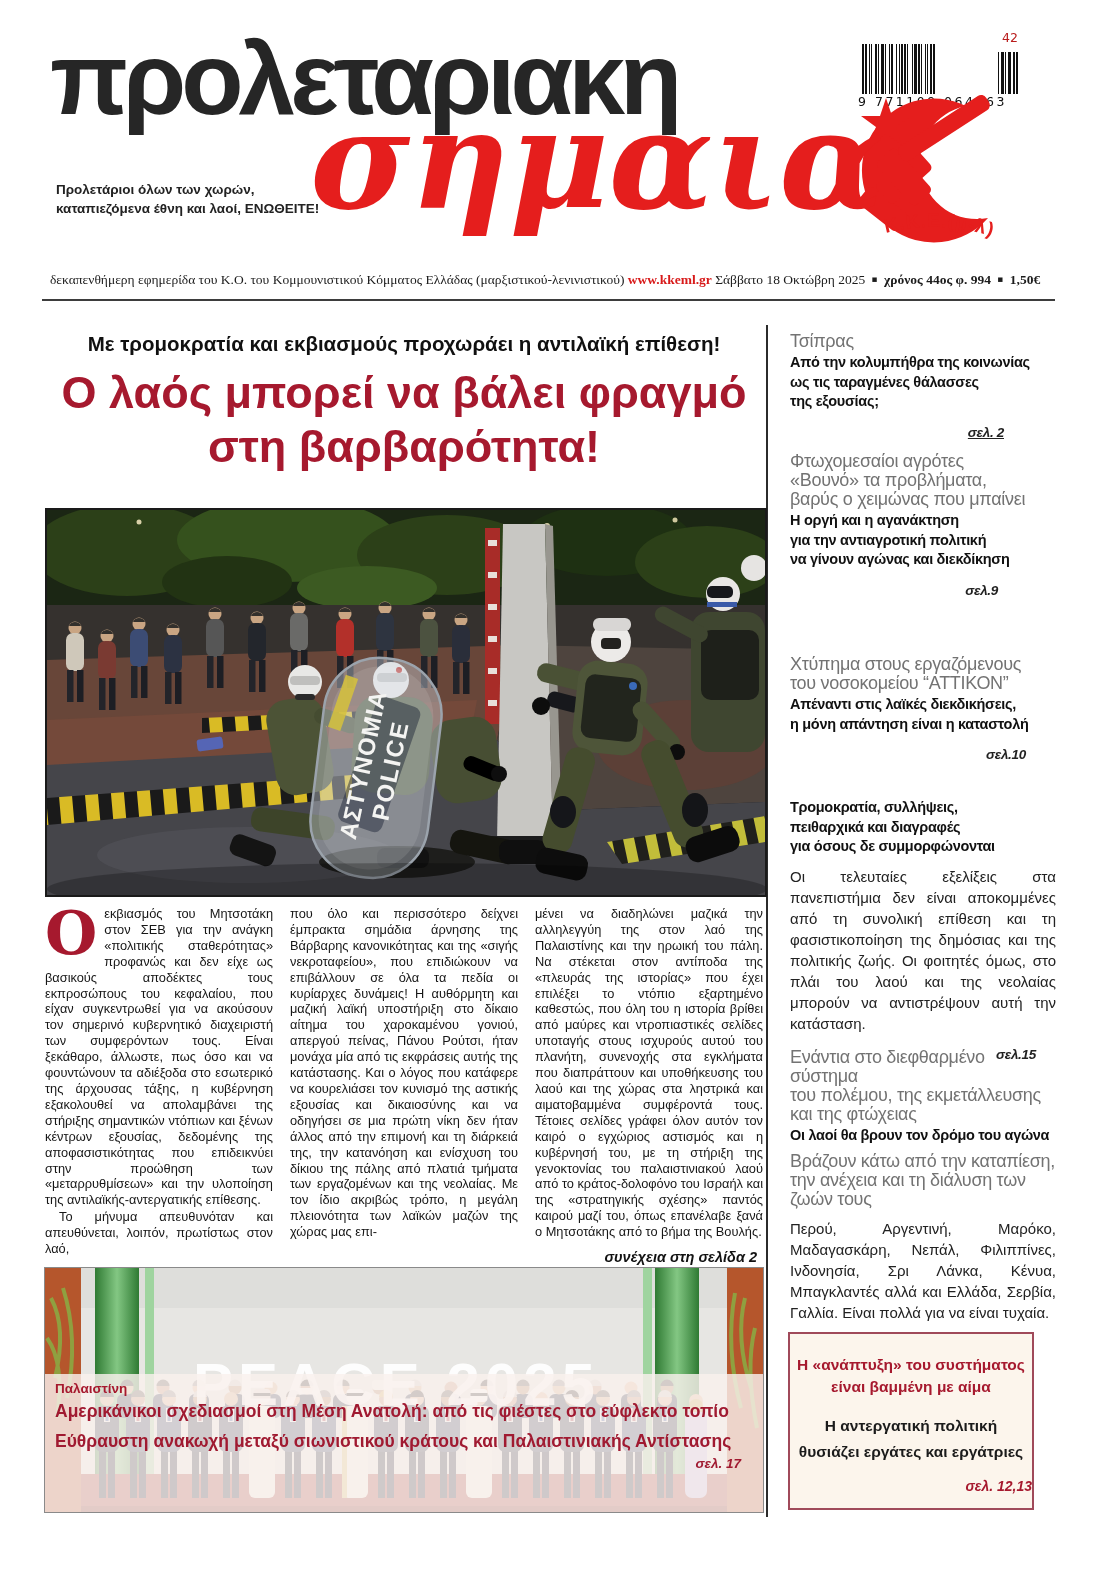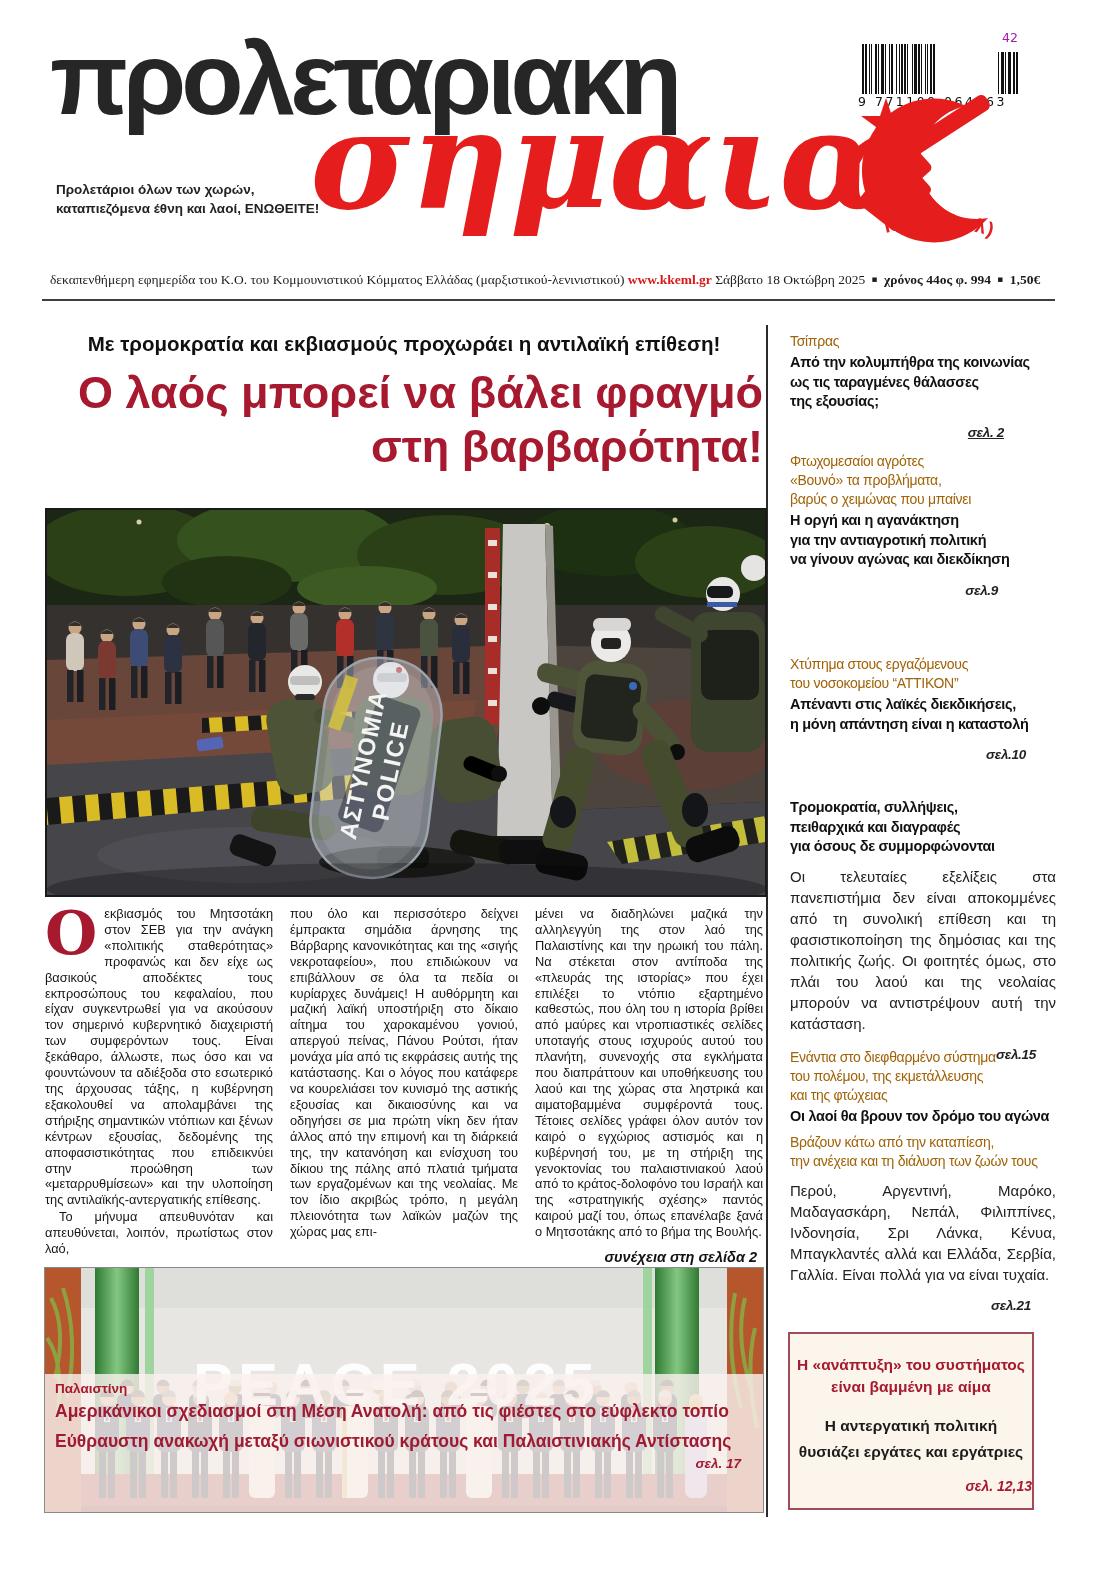--- a/index.html
+++ b/index.html
@@ -13,49 +13,49 @@
   .title-red{left:310px;top:92px;font-family:"DejaVu Serif",serif;font-weight:700;font-style:italic;
              font-size:136px;line-height:1;letter-spacing:0px;color:#e51e1d;white-space:nowrap;z-index:3;}
   .slogan{left:56px;top:180px;font-size:13.5px;font-weight:700;line-height:19px;color:#222;white-space:pre-line;}
   .logo{left:836px;top:90px;width:184px;height:172px;z-index:2;}
   .barcode{left:862px;top:30px;width:168px;height:86px;}
   .bc-bars{position:absolute;left:0;top:14px;width:124px;height:50px;background:#fff;}
   .bc-bar{display:inline-block;height:100%;vertical-align:top;}
   .bc-digits{position:absolute;left:-4px;top:64px;font-size:12.5px;letter-spacing:2.5px;color:#111;
              font-family:"DejaVu Sans",sans-serif;white-space:nowrap;}
   .bc-addon{position:absolute;left:136px;top:22px;width:30px;height:42px;}
-  .bc-addon-num{position:absolute;left:140px;top:0px;font-size:12.5px;color:#a21caf;font-family:"DejaVu Sans",sans-serif;}
+  .bc-addon-num{position:absolute;left:140px;top:0px;font-size:12.5px;color:#b91c1c;font-family:"DejaVu Sans",sans-serif;}
 
   
   .dateline{left:50px;top:272px;width:1004px;font-family:"Liberation Serif",serif;
             font-size:13.5px;color:#1c1c1c;white-space:nowrap;}
   .dl-site{color:#d81a1a;font-weight:700;}
   .dl-bold{font-weight:700;}
   .dl-sq{font-size:9px;vertical-align:2px;padding:0 3px;font-family:"DejaVu Sans",sans-serif;}
   .rule-h{left:42px;top:299px;width:1013px;height:2px;background:#3d3d3d;}
   .rule-v{left:766px;top:325px;width:2px;height:1192px;background:#2b2b2b;}
 
   
   .kicker{left:45px;top:332px;width:718px;text-align:center;font-size:20.5px;font-weight:700;color:#101010;}
-  .headline{left:45px;top:366px;width:718px;text-align:right;font-size:45px;font-weight:700;
+  .headline{left:45px;top:366px;width:718px;text-align:center;font-size:45px;font-weight:700;
             line-height:54px;color:#a6192e;white-space:pre-line;}
   .main-photo{left:45px;top:508px;width:718px;height:385px;border:2px solid #1a1a1a;box-sizing:content-box;}
   .main-photo svg{display:block;width:100%;height:100%;}
 
   
   .col{top:906px;width:228px;font-size:12.8px;line-height:15.9px;text-align:justify;color:#161616;}
   .col-1{left:45px;} .col-2{left:290px;} .col-3{left:535px;}
   .dropcap{float:left;font-family:"DejaVu Serif",serif;font-weight:700;font-size:60px;line-height:48px;
            color:#a6192e;margin:3px 7px 0 0;}
   .para2{text-indent:14px;margin-top:1px;}
   .continuation{left:45px;top:1238px;width:712px;text-align:right;font-size:14.5px;font-weight:700;font-style:italic;color:#111;margin-top:11px;}
 
   
   .sb{left:790px;width:266px;letter-spacing:-0.3px;}
-  .sb-pre{font-size:14px;line-height:19px;color:#a16207;white-space:pre-line;}
+  .sb-pre{font-size:18px;line-height:19px;color:#737373;white-space:pre-line;}
   .sb-bold{font-size:14.5px;font-weight:700;line-height:19.5px;color:#111;white-space:pre-line;margin-top:2px;}
   .sb-body{font-size:15px;line-height:21px;text-align:justify;color:#222;margin-top:9px;letter-spacing:0;}
   .sb-page{font-size:13.5px;font-style:italic;font-weight:700;margin-top:13px;text-align:right;padding-right:45px;color:#222;}
   .sb-gap{height:6px;}
 
   
   .bottom-photo{left:45px;top:1268px;width:718px;height:244px;outline:1px solid #8a8a8a;overflow:hidden;}
   .bottom-photo svg{display:block;width:100%;height:100%;}
   .peace-text{left:148px;top:82px;font-size:60px;font-weight:700;letter-spacing:5px;
               color:rgba(255,255,255,0.92);z-index:1;white-space:nowrap;}

